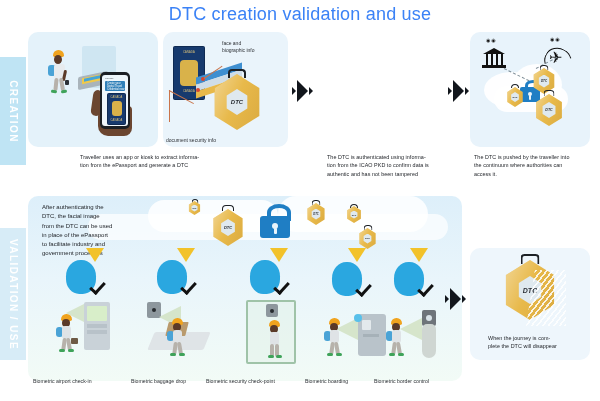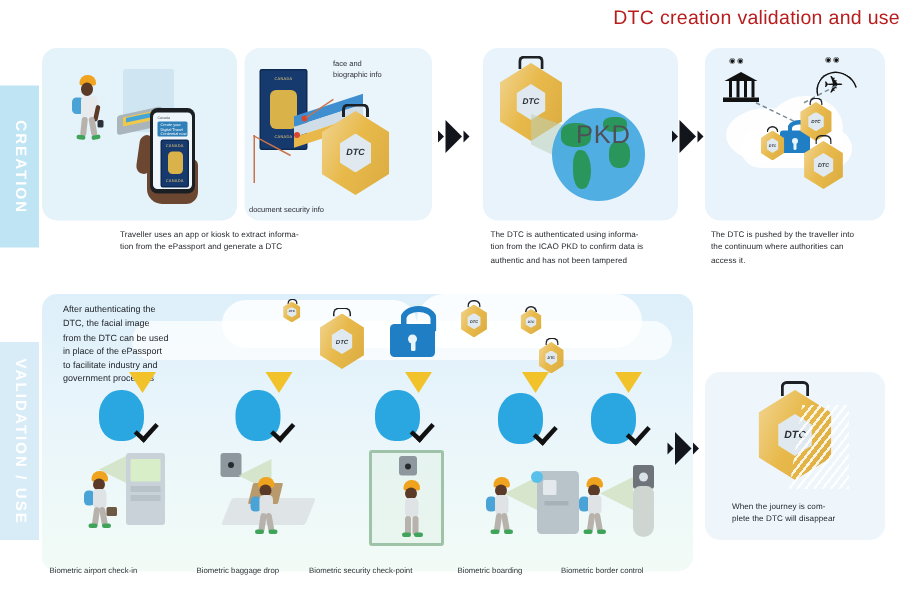--- a/index.html
+++ b/index.html
@@ -6,22 +6,22 @@
   body{
     width:600px;height:401px;overflow:hidden;
     background:#ffffff;
     font-family:"Liberation Sans", sans-serif;
     color:#3a3a3a;
   }
   .page{position:relative;width:600px;height:401px;overflow:hidden;background:#fff;}
 
   
   .title{
-    position:absolute;left:0;top:4px;width:600px;text-align:right;
-    font-size:13px;font-weight:400;color:#b91c1c;letter-spacing:.2px;
+    position:absolute;left:0;top:4px;width:600px;text-align:center;
+    font-size:18px;font-weight:400;color:#3b82f6;letter-spacing:.2px;
   }
 
   
   .side-tab{
     position:absolute;left:0;background:#bfe4f4;
     display:flex;align-items:center;justify-content:center;
   }
   .side-tab span{
     transform:rotate(90deg);white-space:nowrap;
     color:#ffffff;font-size:10px;font-weight:700;letter-spacing:1.4px;
@@ -258,38 +258,20 @@
     <div>biographic info</div>
   </div>
   <div class="anno" style="left:166px;top:137px;">document security info</div>
 
   <div class="chev" style="left:292px;top:80px;">
     <i class="s"></i>
       <i class="b"></i>
       <i class="s"></i>
   </div>
 
-  <div class="panel" id="panel-3">
-    <div class="hexwrap" style="left:8px;top:10px;">
-      <div class="hex-handle" style="top:-5px;width:13px;height:7px;"></div>
-      <div class="hex" style="width:48px;height:52px;">
-        <div class="hex-inner" style="width:22px;height:24px;font-size:5.5px;">DTC</div>
-      </div>
-    </div>
-
-    <div style="position:absolute;left:32px;top:44px;width:44px;height:34px;background:rgba(190,210,185,.55);clip-path:polygon(0 0,100% 45%,65% 100%,0 60%);"></div>
-
-    <div class="globe" style="left:46px;top:40px;">
-      <div class="land" style="left:6px;top:10px;width:20px;height:16px;"></div>
-      <div class="land" style="left:14px;top:28px;width:12px;height:26px;border-radius:40% 60% 50% 50%;"></div>
-      <div class="land" style="left:34px;top:6px;width:16px;height:10px;"></div>
-      <div class="land" style="left:38px;top:22px;width:14px;height:18px;"></div>
-    </div>
-    <div class="pkd-text" style="left:62px;top:48px;">PKD</div>
-  </div>
 
   <div class="caption" style="left:327px;top:153px;width:150px;">
     <div>The DTC is authenticated using informa-</div>
     <div>tion from the ICAO PKD to confirm data is</div>
     <div>authentic and has not been tampered</div>
   </div>
 
   <div class="chev" style="left:448px;top:80px;">
     <i class="s"></i>
       <i class="b"></i>

